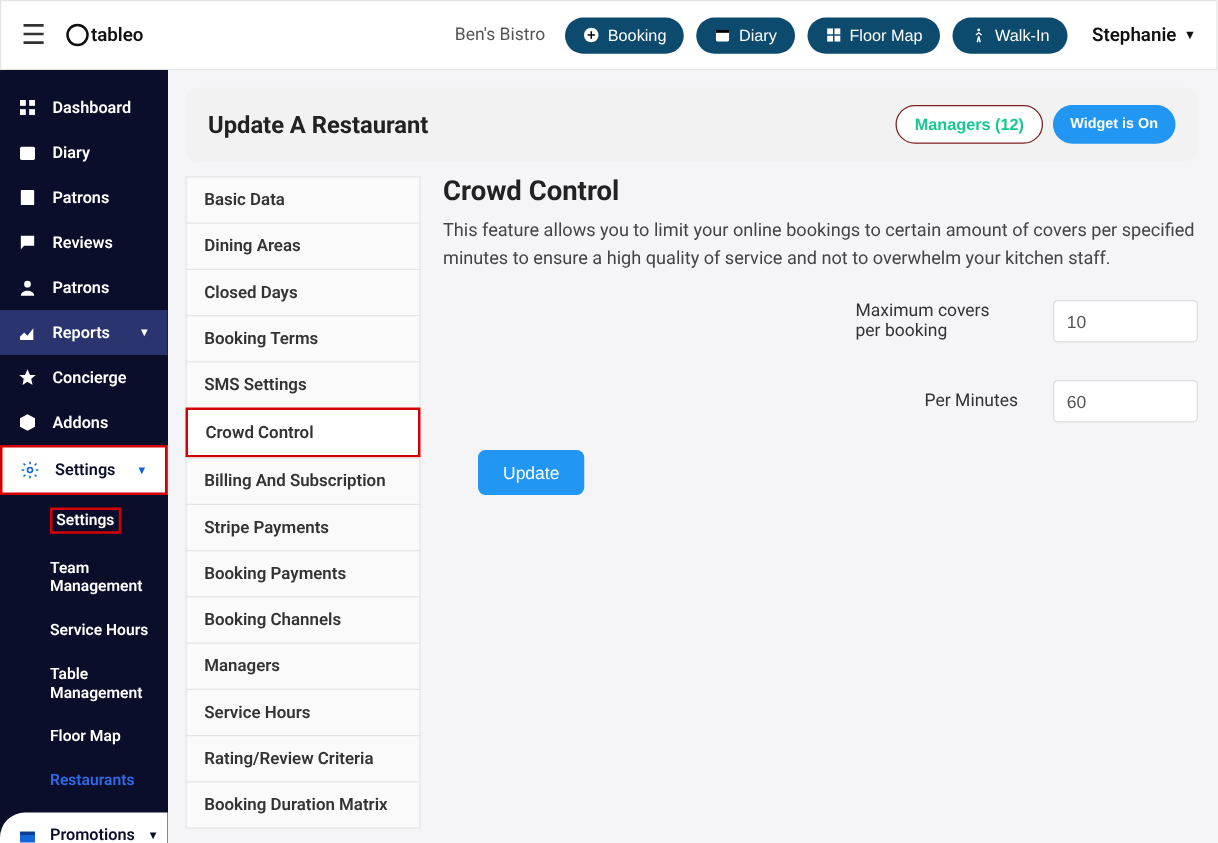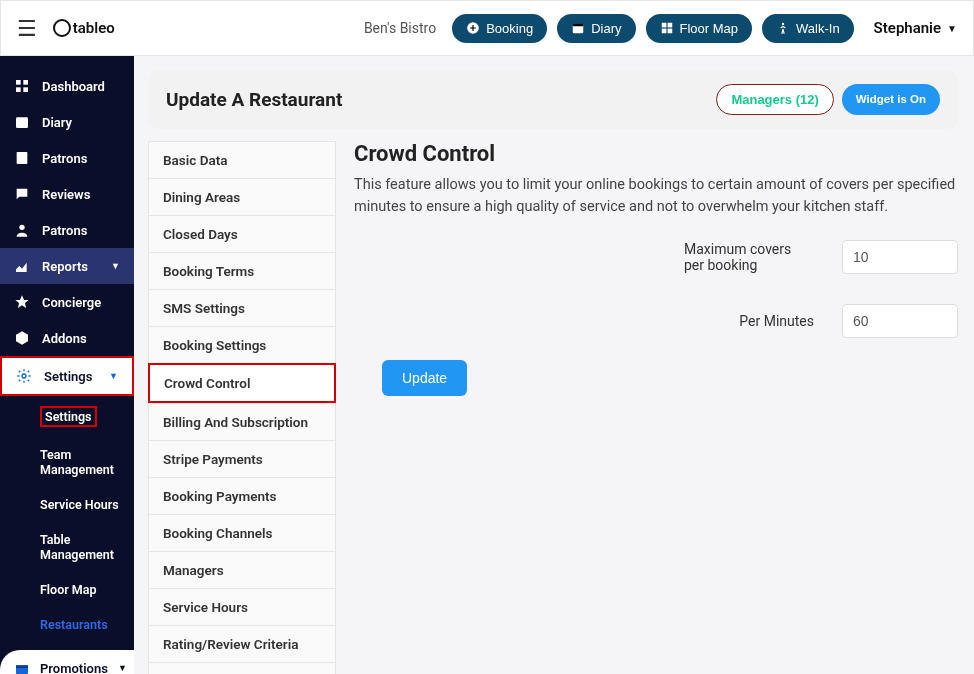--- a/index.html
+++ b/index.html
@@ -204,21 +204,20 @@
       </div>
     </div>
 
     <div class="content-row">
       <div class="tab-list">
         <div class="tab-item">Basic Data</div>
         <div class="tab-item">Dining Areas</div>
         <div class="tab-item">Closed Days</div>
         <div class="tab-item">Booking Terms</div>
         <div class="tab-item">SMS Settings</div>
-        <div class="tab-item">Booking Settings</div>
         <div class="tab-item active red-outline">Crowd Control</div>
         <div class="tab-item">Billing And Subscription</div>
         <div class="tab-item">Stripe Payments</div>
         <div class="tab-item">Booking Payments</div>
         <div class="tab-item">Booking Channels</div>
         <div class="tab-item">Managers</div>
         <div class="tab-item">Service Hours</div>
         <div class="tab-item">Rating/Review Criteria</div>
         <div class="tab-item">Booking Duration Matrix</div>
       </div>

